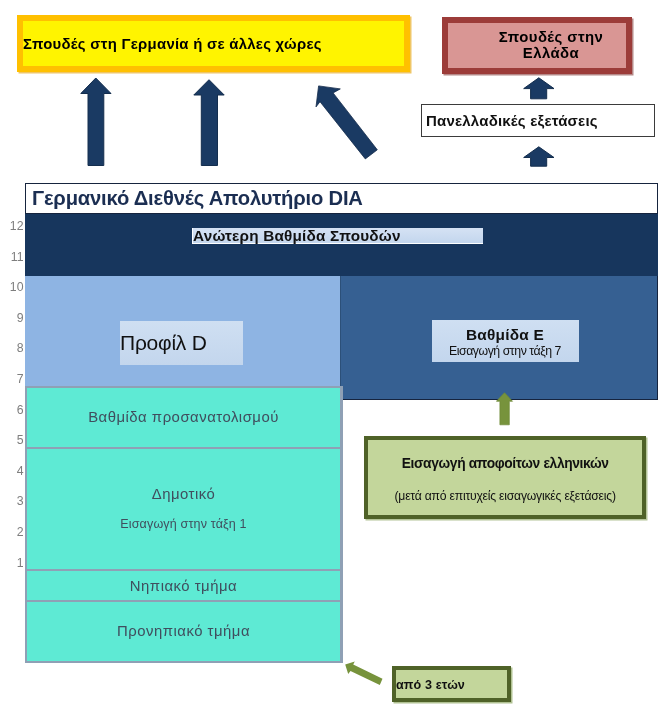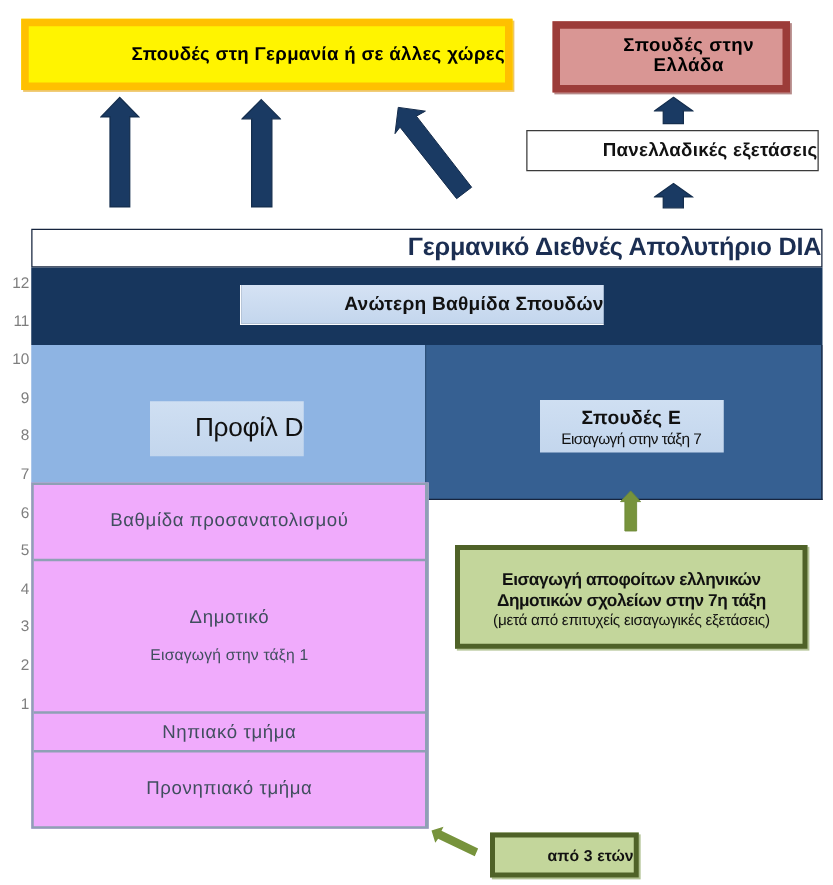--- a/index.html
+++ b/index.html
@@ -1,21 +1,21 @@
 <!DOCTYPE html>
 <html><head>
 <meta charset="utf-8">
 <title>Diagram</title>
 <style>
   html,body{margin:0;padding:0;}
   body{width:666px;height:708px;background:#ffffff;overflow:hidden;
        font-family:"Liberation Sans",sans-serif;}
   #root{position:relative;width:666px;height:708px;}
   .abs{position:absolute;}
-  .ctr{display:flex;align-items:center;justify-content:flex-end;text-align:center;}
+  .ctr{display:flex;align-items:center;justify-content:flex-start;text-align:center;}
   svg{display:block;}
 
   
   .yellow-box{left:17px;top:15.2px;width:393px;height:57.3px;background:#FFF400;
      border:6px solid #FFC000;box-sizing:border-box;
      box-shadow:1.5px 1.5px 0 0 rgba(228,160,0,.6);}
   .yb-txt{font-size:14.9px;font-weight:bold;color:#000;letter-spacing:.28px;}
 
   
   .red-box{left:442px;top:16.8px;width:190px;height:57.2px;background:#D99694;
@@ -26,39 +26,39 @@
   
   .pan-box{left:421px;top:104px;width:234px;height:33px;background:#fff;
      border:1px solid #3B3B3B;box-sizing:border-box;}
   .pan-txt{font-size:15px;font-weight:bold;color:#111;letter-spacing:.2px;padding-left:4px;}
 
   
   .diploma{left:25px;top:171px;width:633px;height:216px;box-sizing:border-box;margin-top:12px;}
   .dip-title{height:31px;background:#fff;border:1.6px solid #16243E;box-sizing:border-box;padding-left:6px;
      font-size:20.2px;font-weight:bold;color:#1B2E52;letter-spacing:-.18px;}
   .dip-navy{position:relative;height:62px;background:#17365D;}
-  .upper-pill{position:absolute;left:167px;top:14px;width:291px;height:32px;
+  .upper-pill{position:absolute;left:167px;top:14px;width:291px;height:16px;
      background:linear-gradient(#D5E2F4,#C3D6ED);border-left:1px solid #FDFEFF;border-bottom:1px solid #FDFEFF;box-sizing:border-box;
      font-size:15.3px;font-weight:bold;color:#111;letter-spacing:.2px;}
   .dip-mid{position:relative;display:flex;height:124px;}
   .mid-left{width:315px;background:#8EB4E3;position:relative;}
   .mid-right{flex:1;background:#366092;position:relative;box-sizing:border-box;
      border-bottom:1.4px solid #16243E;border-right:1.4px solid #16243E;
      border-left:1px solid #2C5079;}
   .pill-d{position:absolute;left:95px;top:44.5px;width:122.5px;height:44.7px;
      background:linear-gradient(#CFDFF2,#C3D6ED);font-size:21px;font-weight:normal;color:#111;
      letter-spacing:-.25px;}
   .pill-e{position:absolute;left:90.5px;top:43.5px;width:147px;height:42.5px;
      background:linear-gradient(#CFDFF2,#C3D6ED);text-align:center;}
   .pe-t{font-size:15.4px;font-weight:bold;color:#111;margin-top:6px;line-height:18px;letter-spacing:.25px;}
   .pe-s{font-size:12.3px;color:#111;line-height:15.5px;letter-spacing:-.45px;}
 
   
   .stack-wrap{left:25px;top:386.4px;width:318px;border:2.2px solid #8FA0B5;border-right-width:3px;
-     box-sizing:border-box;background:#f0abfc;}
+     box-sizing:border-box;background:#5eead4;}
   .stack-sec{box-sizing:border-box;display:flex;align-items:center;justify-content:center;
      flex-direction:row;text-align:center;border-bottom:2.2px solid #8FA0B5;}
   .stack-sec.last{border-bottom:none;}
   .stack-sec.col{flex-direction:column;}
   .st-txt{font-size:14.9px;color:#404E5E;letter-spacing:.5px;}
   .st-sub{font-size:12.55px;color:#404E5E;margin-top:15px;letter-spacing:.15px;}
 
   
   .green-box{left:364.3px;top:435.8px;width:281.7px;height:83.5px;background:#C3D69B;
      border:4.8px solid #4F6228;box-sizing:border-box;text-align:center;position:absolute;
@@ -122,21 +122,21 @@
       </div>
     </div>
     <div class="dip-mid">
       <div class="mid-left">
         <div class="pill-d ctr">
           <span>Προφίλ D</span>
         </div>
       </div>
       <div class="mid-right">
         <div class="pill-e">
-          <div class="pe-t">Σπουδές Ε</div>
+          <div class="pe-t">Βαθμίδα Ε</div>
           <div class="pe-s">Εισαγωγή στην τάξη 7</div>
         </div>
       </div>
     </div>
   </div>
 
   <div class="abs stack-wrap">
     <div class="stack-sec" style="height:60.2px">
       <span class="st-txt">Βαθμίδα προσανατολισμού</span>
     </div>
@@ -166,21 +166,20 @@
       <span style="top: 532px;">2</span>
       <span style="top: 562.61px;">1</span>
     </div>
 
   <svg class="abs" style="left:496px;top:392px;width:18px;height:34px" viewBox="0 0 18 34">
     <path d="M8.5 0.7 L16.5 9.3 L13.3 9.3 L13.3 32.8 L3.9 32.8 L3.9 9.3 L0.4 9.3 Z" fill="#77933C" stroke="#6E8A38" stroke-width="0.7"></path>
   </svg>
 
   <div class="abs green-box">
     <div class="gb-l1" style="top:17px">Εισαγωγή αποφοίτων ελληνικών</div>
-    <div class="gb-l1" style="top:34.5px">Δημοτικών σχολείων στην 7η τάξη</div>
     <div class="gb-l3" style="top:49.8px">(μετά από επιτυχείς εισαγωγικές εξετάσεις)</div>
   </div>
 
   <div class="abs ctr age-box">
     <span>από 3 ετών</span>
   </div>
 
   <svg class="abs" style="left:343px;top:659px;width:42px;height:28px" viewBox="0 0 42 28">
     <path d="M2.2 5.4 L11.8 2.4 L10.2 5.5 L39.5 19.8 L36.8 26 L7.5 12 L5.2 15.1 Z" fill="#77933C"></path>
   </svg>

